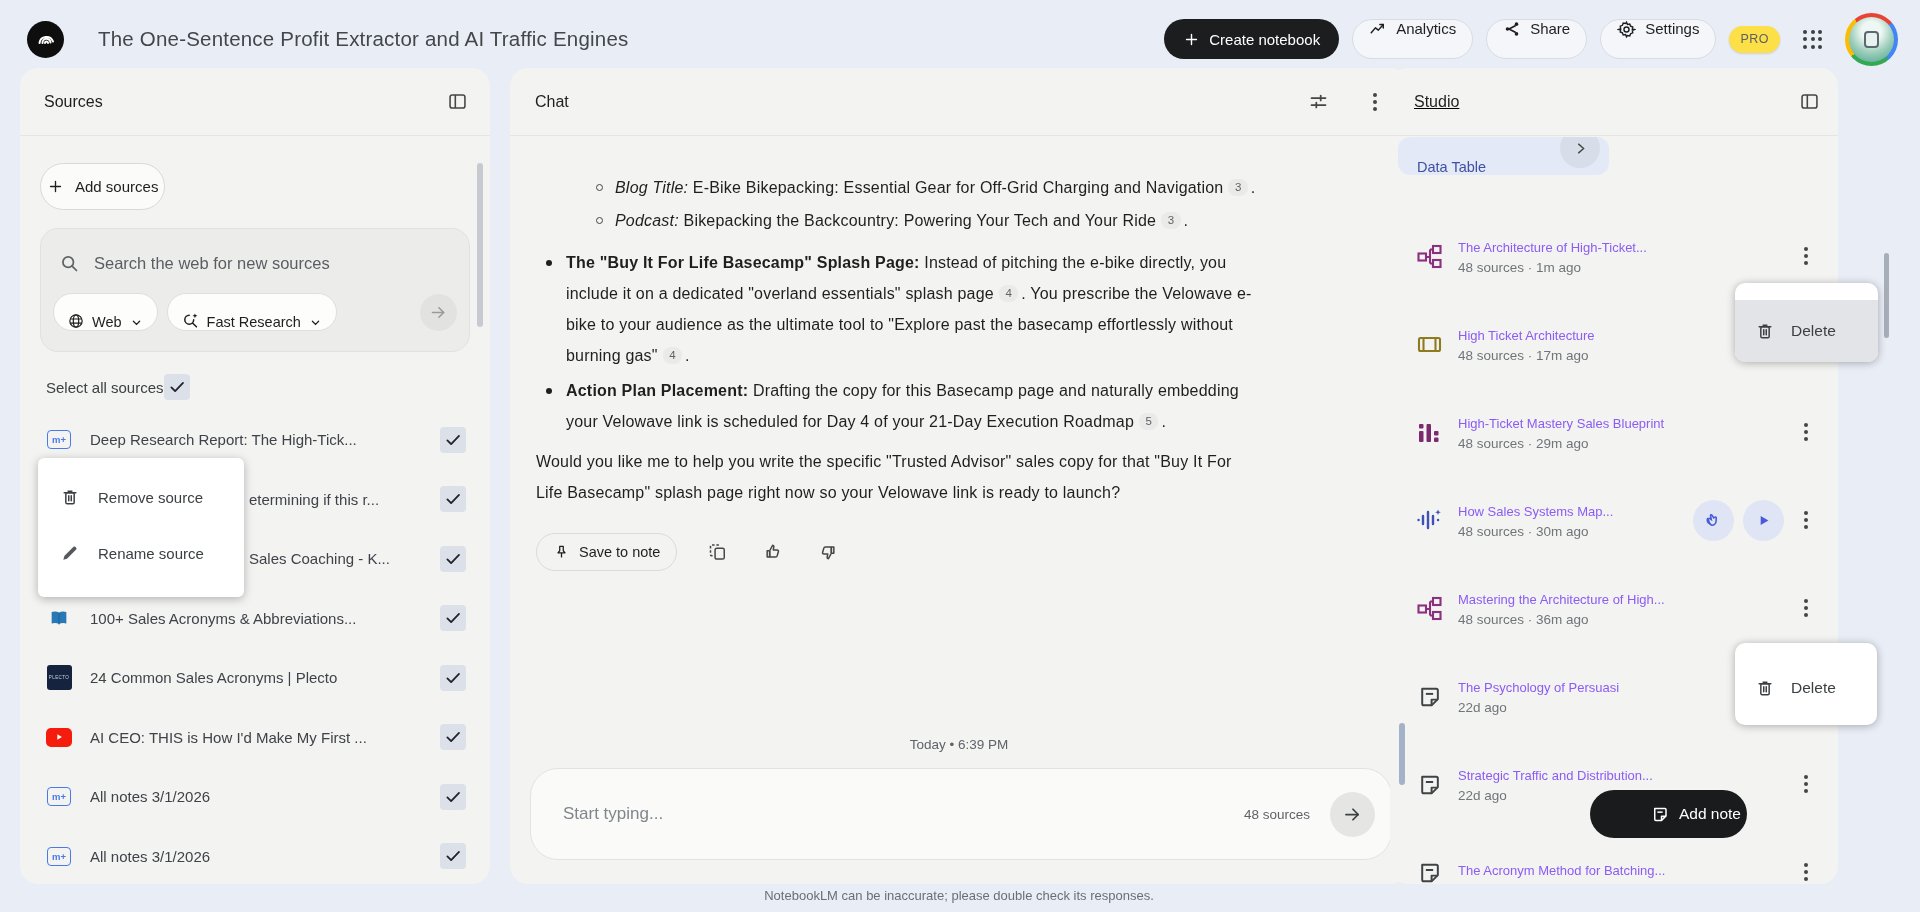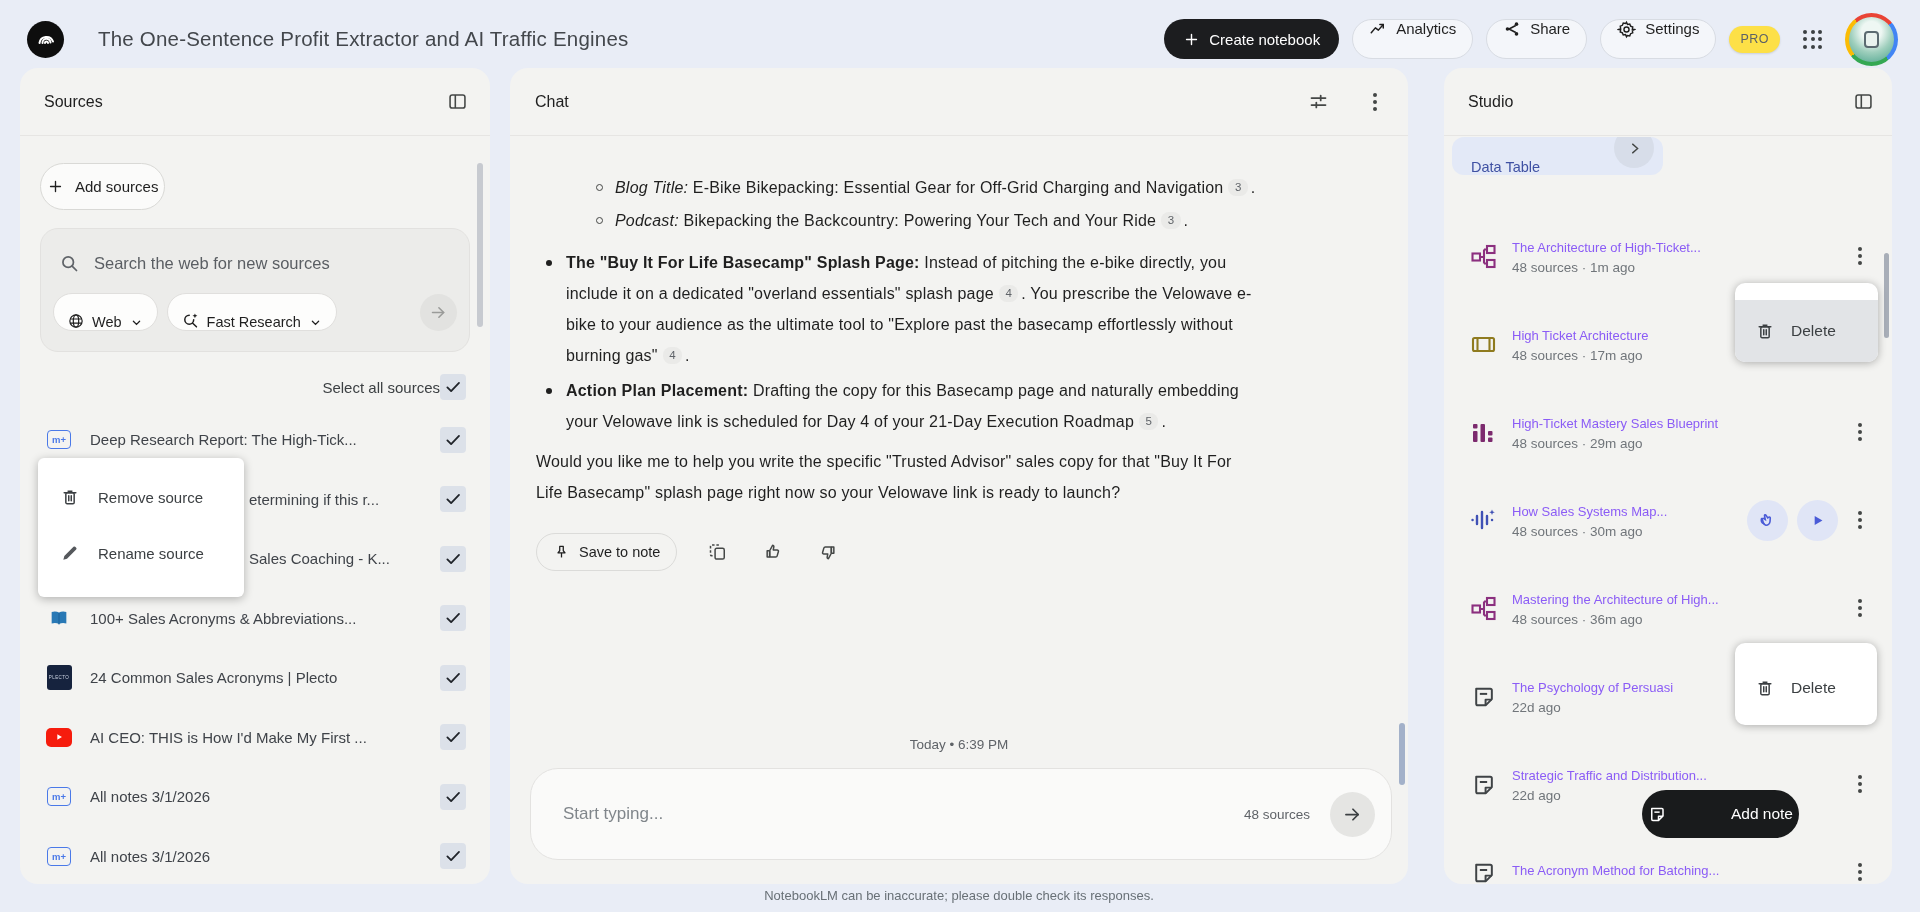--- a/index.html
+++ b/index.html
@@ -33,21 +33,21 @@
   #sources{left:20px;width:470px;}
   #sources .panel-h{padding:0 18px 0 24px;}
   .add-btn{margin:27px 20px 0;height:47px;border:1px solid #d9d9d6;border-radius:24px;background:#fbfbfa;display:flex;align-items:center;justify-content:center;gap:11px;font-size:15px;color:#1f1f1f;cursor:pointer;}
   .search-card{margin:18px 20px 0;height:124px;background:#ececea;border:1px solid #e2e1df;border-radius:18px;padding:8px 12px 0;}
   .search-row{display:flex;align-items:center;gap:12px;height:52px;padding:0 6px;}
   .search-row input{flex:1;border:none;background:transparent;outline:none;font-size:16.5px;color:#3c4043;}
   .search-row input::placeholder{color:#5a5e63;}
   .chips-row{display:flex;align-items:center;gap:9px;margin-top:4px;}
   .chip{height:38px;border-radius:19px;background:#fdfdfc;border:1px solid #e0dfdd;display:flex;align-items:flex-end;gap:7px;padding:0 13px;font-size:14.5px;color:#1f1f1f;cursor:pointer;}
   .go-btn{margin-left:auto;width:37px;height:37px;border-radius:50%;background:#e2e2e0;border:none;display:flex;align-items:center;justify-content:center;cursor:pointer;}
-  .select-row{margin:22px 24px 0 26px;display:flex;align-items:center;justify-content:flex-end;font-size:15px;color:#3c4043;}
+  .select-row{margin:22px 24px 0 26px;display:flex;align-items:center;justify-content:flex-start;font-size:15px;color:#3c4043;}
   .checkbox{width:26px;height:26px;border-radius:4px;background:#dce1e9;display:flex;align-items:center;justify-content:center;flex:none;cursor:pointer;}
   .src-list{margin-top:10px;}
   .src-row{height:59.5px;display:flex;align-items:center;gap:18px;padding:0 24px 0 26px;}
   .src-icon{width:26px;display:flex;justify-content:center;flex:none;}
   .src-title{flex:1;font-size:15px;color:#3f4349;white-space:nowrap;overflow:hidden;}
   .covered-text{padding-left:203px;}
   .mplus{width:24px;height:19px;border:1.6px solid #4a79e8;border-radius:4px;color:#4a79e8;font-size:9.5px;font-weight:bold;display:flex;align-items:center;justify-content:center;}
   .plecto{width:25px;height:25px;border-radius:3px;background:#16233e;color:#cfd6e4;font-size:4.5px;letter-spacing:.4px;display:flex;align-items:center;justify-content:center;}
   .yt{width:26px;height:19px;border-radius:5px;background:#f61c0d;display:flex;align-items:center;justify-content:center;}
 
@@ -69,21 +69,21 @@
   .actions-row{display:flex;align-items:center;gap:27px;margin-top:25px;}
   .save-pill{height:38px;border:1px solid #dbdbd9;border-radius:19px;background:transparent;display:flex;align-items:center;gap:9px;padding:0 16px;font-size:14.5px;color:#1f1f1f;cursor:pointer;}
   .today{position:absolute;top:669px;left:0;width:100%;text-align:center;font-size:13.5px;color:#5f6368;}
   .chat-input{position:absolute;left:20px;right:16px;bottom:24px;height:92px;background:#fafaf9;border:1px solid #e3e2e0;border-radius:28px;display:flex;align-items:center;padding:0 16px 0 30px;}
   .chat-input input{flex:1;border:none;background:transparent;outline:none;font-size:17px;color:#3c4043;}
   .chat-input input::placeholder{color:#80868b;}
   .src-count{font-size:13.5px;color:#5f6368;margin-right:20px;white-space:nowrap;}
   .send-btn{width:45px;height:45px;border-radius:50%;background:#e5e5e3;border:none;display:flex;align-items:center;justify-content:center;flex:none;cursor:pointer;}
 
   
-  #studio{left:1444px;width:448px;}
+  #studio{left:1390px;width:448px;text-decoration:underline;}
   #studio .panel-h{padding:0 14px 0 24px;}
   .studio-wrap{position:absolute;top:69px;left:0;right:0;bottom:0;overflow:hidden;}
   .data-chip{position:absolute;left:8px;top:0;width:211px;height:38px;background:#e3e9f7;border-radius:12px;display:flex;align-items:flex-end;padding-left:19px;font-size:14.5px;color:#3f51a3;cursor:pointer;}
   .chip-circle{position:absolute;left:170px;top:-9px;width:40px;height:40px;border-radius:50%;background:#d7dde9;display:flex;align-items:center;justify-content:center;cursor:pointer;}
   .studio-rows{position:absolute;top:75px;left:0;right:0;}
   .st-row{height:88px;display:flex;align-items:center;padding:0 24px 0 24px;}
   .st-icon{width:30px;flex:none;display:flex;justify-content:center;}
   .st-text{margin-left:14px;flex:1;min-width:0;}
   .st-title{font-size:13px;color:#8b5cf6;font-weight:500;white-space:nowrap;overflow:hidden;}
   .st-meta{font-size:13.5px;color:#70757a;margin-top:4px;white-space:nowrap;}
@@ -93,21 +93,21 @@
   .audio-acts{display:flex;gap:9px;margin-right:14px;}
 
   
   .ctx-menu{position:absolute;left:38px;top:458px;width:206px;height:139px;background:#fff;border-radius:6px;box-shadow:0 2px 10px rgba(0,0,0,.28);padding-top:11px;z-index:30;}
   .ctx-item{height:56px;display:flex;align-items:center;gap:18px;padding:0 0 0 22px;font-size:15px;color:#3c4043;cursor:pointer;}
   .del-menu{position:absolute;background:#fff;border-radius:10px;box-shadow:0 1px 8px rgba(0,0,0,.3);z-index:30;overflow:hidden;}
   #del1{left:1735px;top:283px;width:143px;height:79px;padding-top:17px;}
   #del2{left:1735px;top:643px;width:142px;height:82px;padding-top:14px;}
   .del-item{height:62px;display:flex;align-items:center;gap:16px;padding:0 0 0 20px;font-size:15.5px;color:#3c4043;cursor:pointer;}
   #del1 .del-item{background:#e2e4e7;}
-  .add-note{position:absolute;left:1642px;top:790px;width:157px;height:48px;border-radius:24px;background:#191b1c;color:#fff;border:none;display:flex;align-items:center;justify-content:space-between;gap:10px;font-size:15.5px;cursor:pointer;z-index:25;}
+  .add-note{position:absolute;left:1590px;top:790px;width:157px;height:48px;border-radius:24px;background:#191b1c;color:#fff;border:none;display:flex;align-items:center;justify-content:flex-end;gap:10px;font-size:15.5px;cursor:pointer;z-index:25;}
   .footer{position:absolute;left:510px;top:888px;width:898px;text-align:center;font-size:13px;color:#687076;}
   .thumb{position:absolute;border-radius:3px;z-index:20;}
   #th-src{left:477px;top:163px;width:6px;height:164px;background:#c7cad0;}
   #th-chat{left:1399px;top:723px;width:6px;height:62px;background:#a3b1c9;}
   #th-studio{left:1884px;top:253px;width:5px;height:85px;background:#a8aeb8;}
 </style>
 </head>
 <body>
 
 <div id="app">

